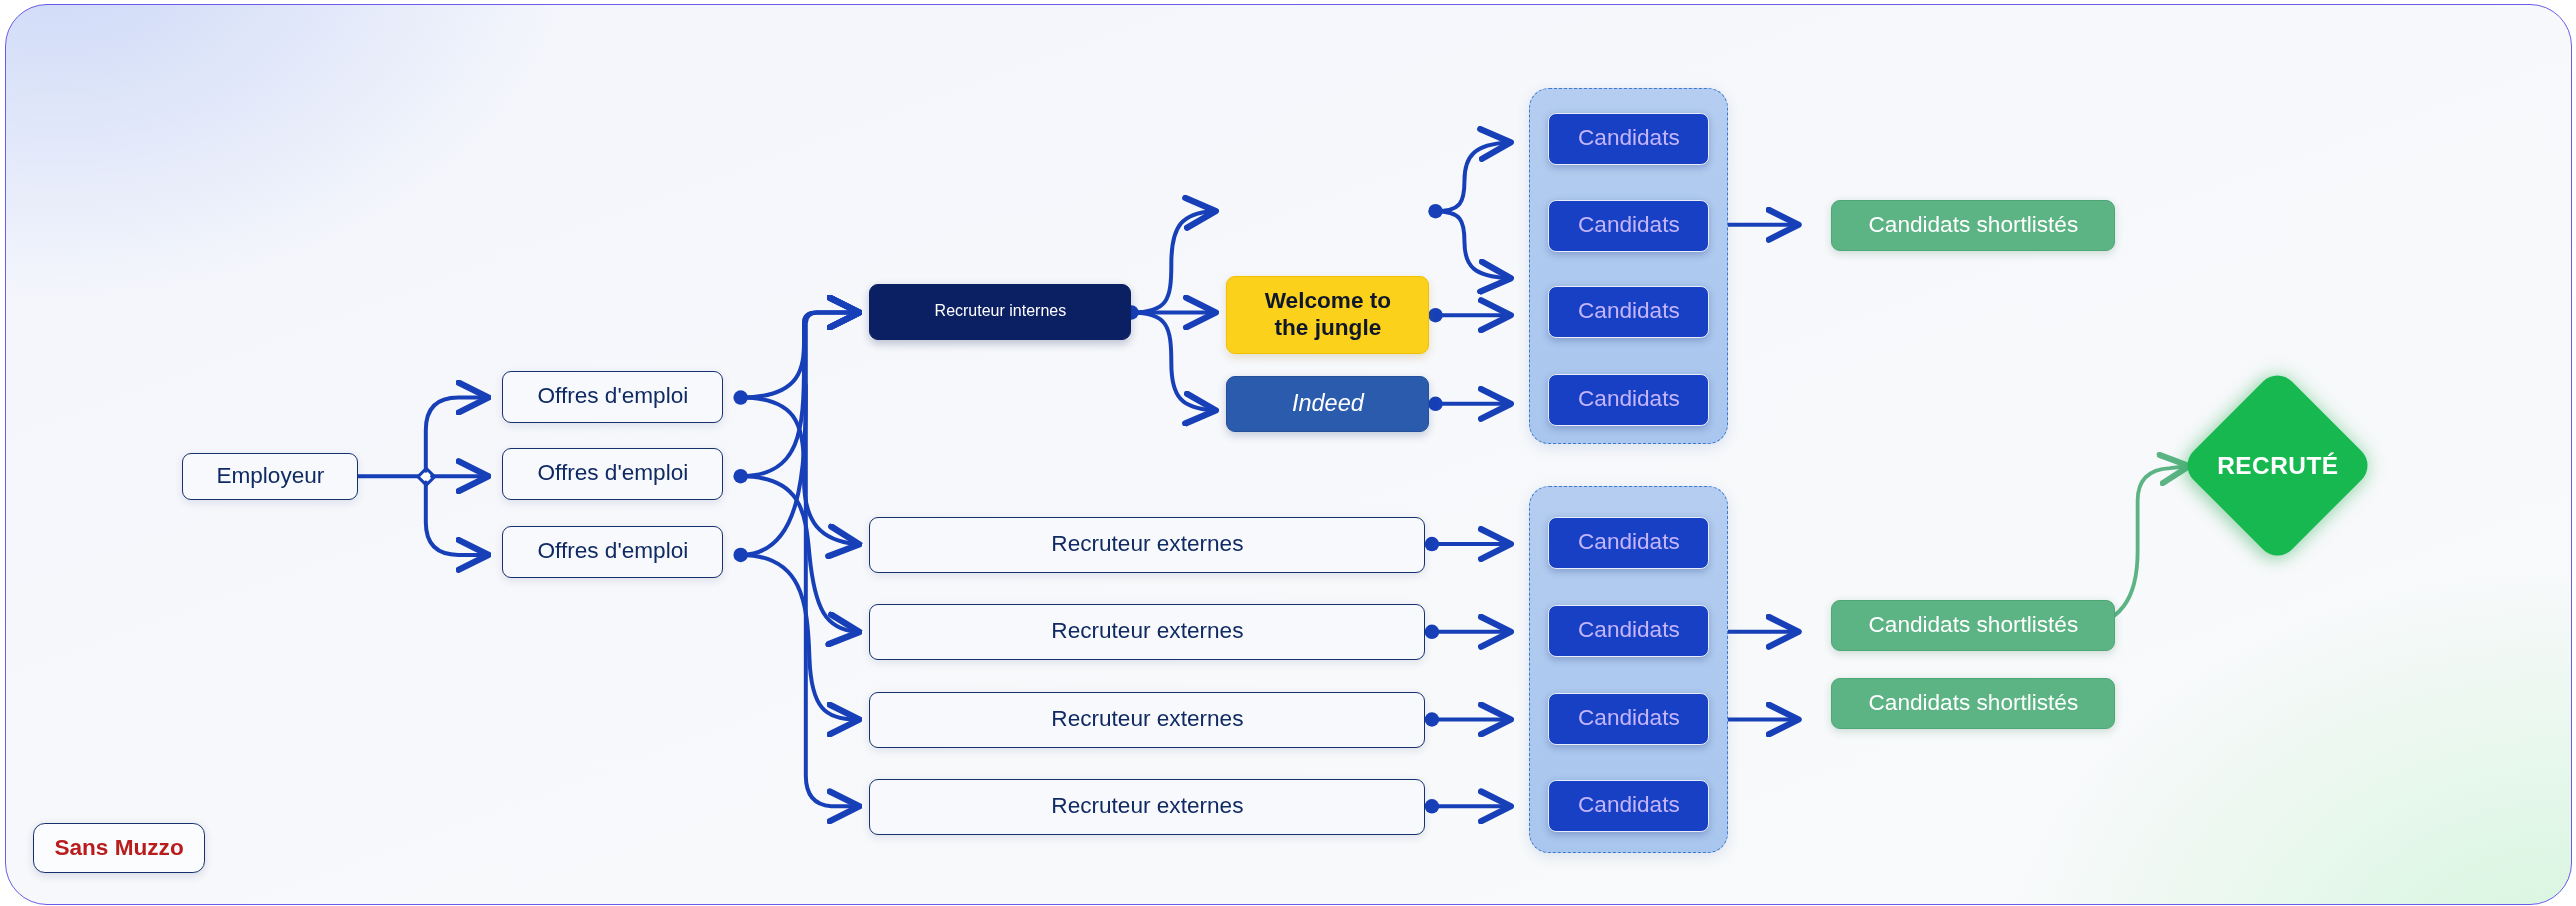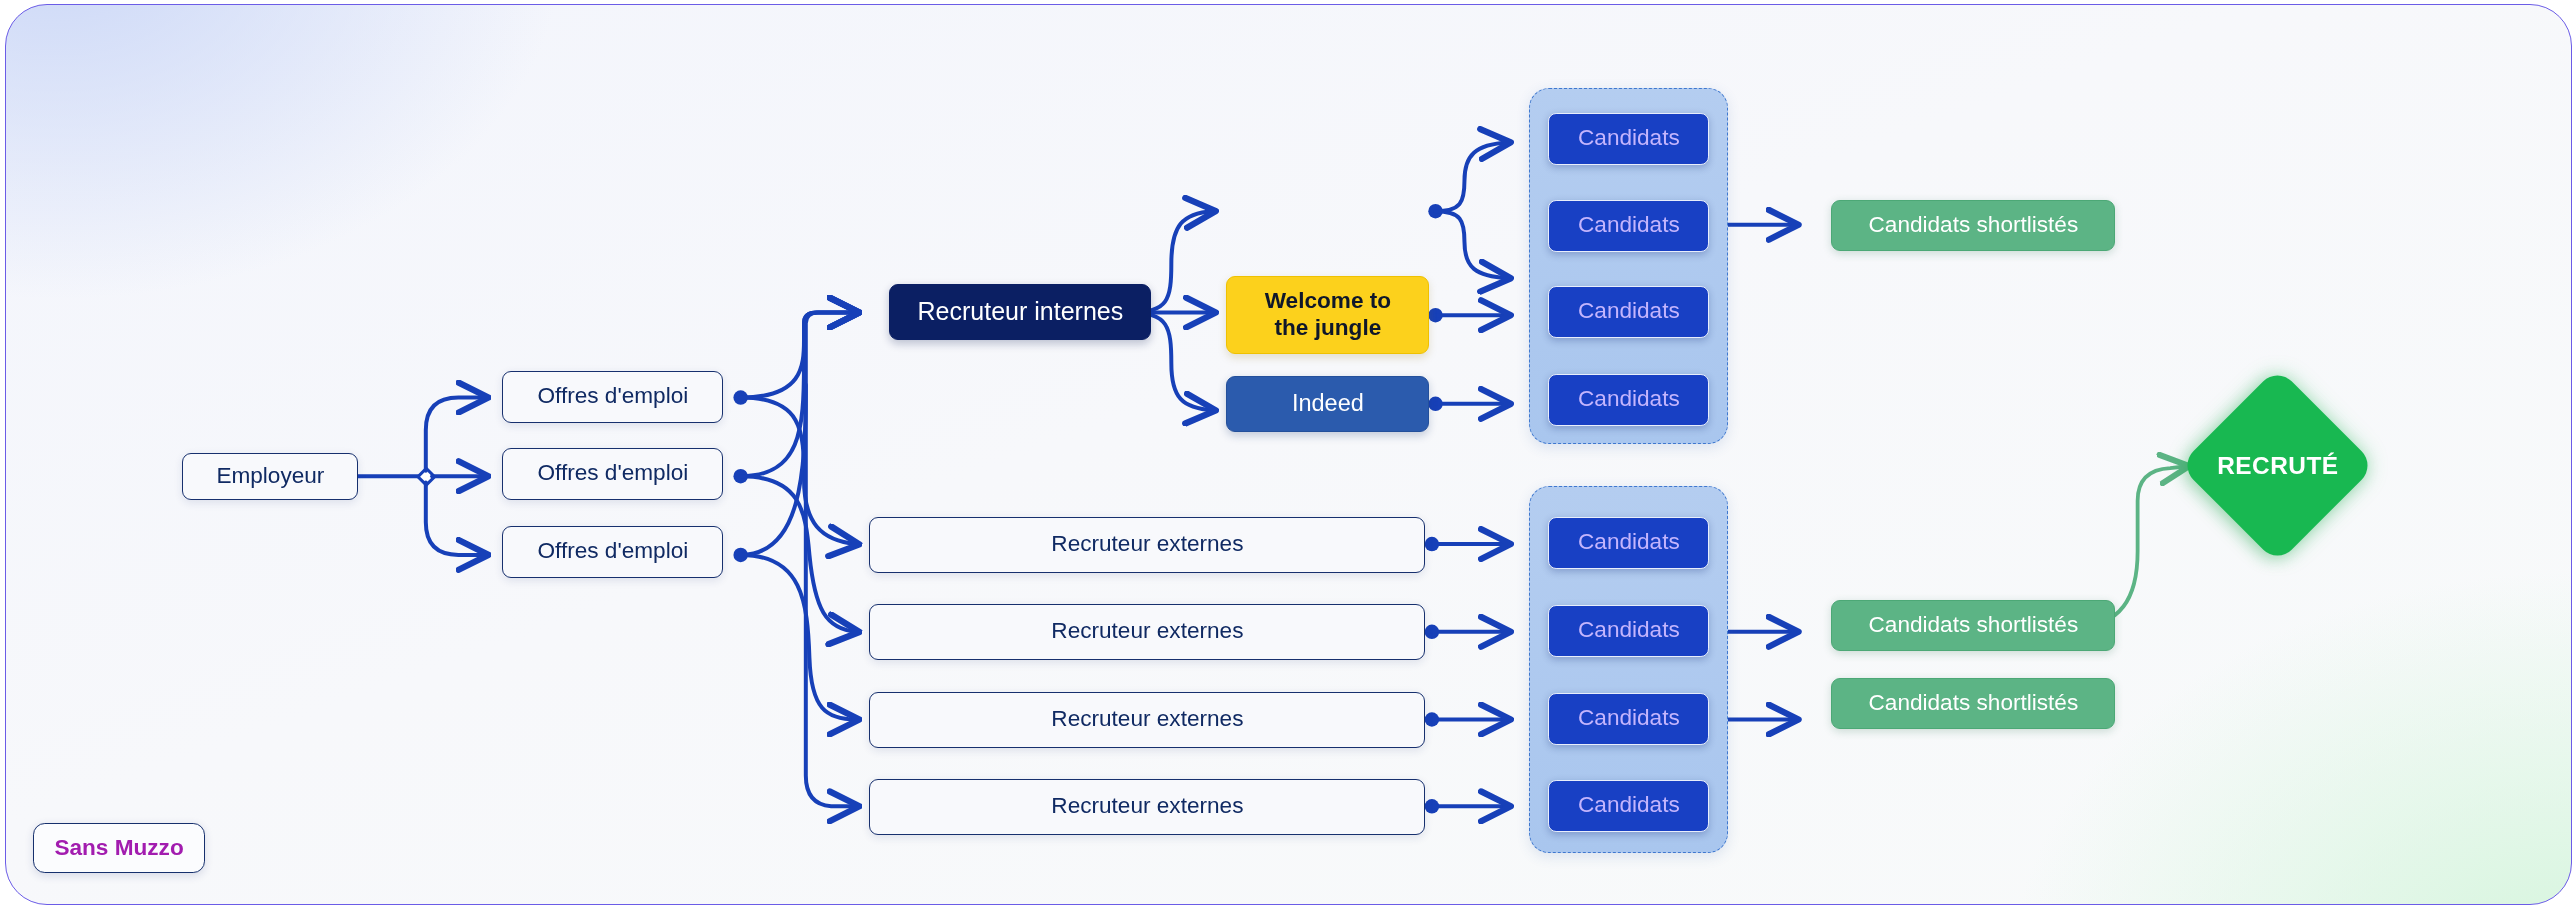--- a/index.html
+++ b/index.html
@@ -49,23 +49,22 @@
     background: #f8f9fc;
     border: 1.8px solid #17306e;
     color: #102a63;
     font-size: 22.6px;
     box-shadow: 0 2.7px 8.1px rgba(30,50,110,0.11);
   }
   .n-navy {
     background: #0b1f63;
     border: 1.8px solid #0b1f63;
     color: #ffffff;
-    font-size: 25px;
+    font-size: 16px;
     box-shadow: 0 3.6px 9px rgba(10,25,80,0.24);
-    margin-left: 20px;
   }
   .n-linkedin {
     background: #1b7ba3;
     border: 1.8px solid #16618a;
     color: #ffffff;
     font-size: 23.5px;
     box-shadow: 0 3.6px 9px rgba(20,70,110,0.22);
   }
   .n-wttj {
     background: #fcd11c;
@@ -74,20 +73,21 @@
     font-size: 22.6px;
     font-weight: 700;
     box-shadow: 0 3.6px 9px rgba(140,110,0,0.18);
   }
   .n-indeed {
     background: #2b5bad;
     border: 1.8px solid #24509b;
     color: #ffffff;
     font-size: 23.5px;
     box-shadow: 0 3.6px 9px rgba(20,50,110,0.22);
+    font-style: italic;
   }
   .n-cand {
     background: #1840c4;
     border: 1.8px solid #e8eefc;
     color: #c4b5fd;
     font-size: 22.6px;
     border-radius: 8.1px;
     box-shadow: 0 2.7px 7.2px rgba(10,35,110,0.25);
   }
   .n-short {
@@ -135,21 +135,21 @@
   }
   
   #brand-badge {
     position: absolute;
     left: 27px; bottom: 31px;
     box-sizing: border-box;
     padding: 11px 20px;
     background: #fbfcfe;
     border: 1.8px solid #16306d;
     border-radius: 11.8px;
-    color: #a21caf;
+    color: #b91c1c;
     font-size: 22.6px;
     font-weight: 700;
     box-shadow: 0 2.7px 8.1px rgba(25,45,110,0.14);
   }
 </style>
 </head>
 <body>
 
 <div id="stage">
   <div id="canvas">

